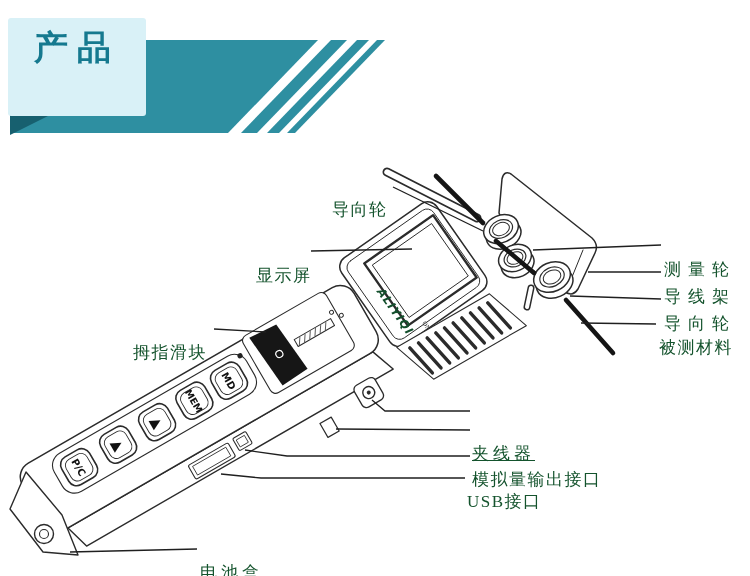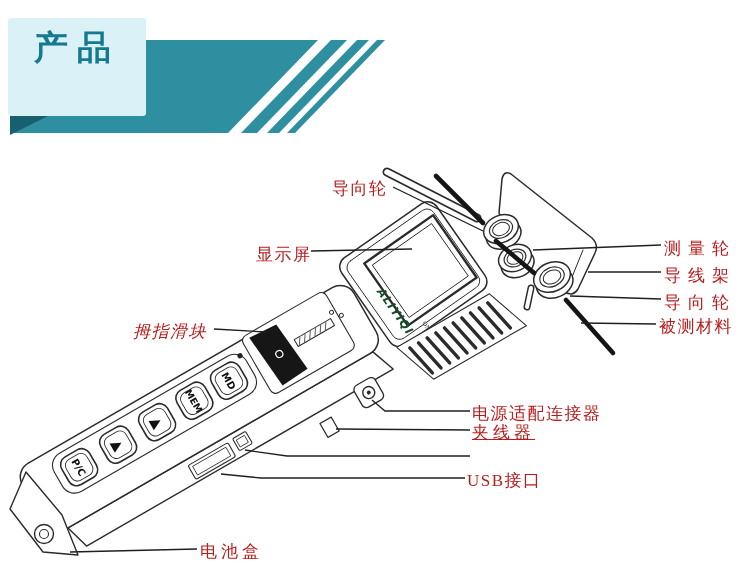--- a/index.html
+++ b/index.html
@@ -4,21 +4,21 @@
 <style>
   html,body{margin:0;padding:0;background:#fff;}
   .stage{position:relative;width:750px;height:576px;background:#ffffff;overflow:hidden;
          font-family:"Liberation Serif","DejaVu Serif",serif;}
   .stage svg{position:absolute;left:0;top:0;}
   .badge{position:absolute;left:8px;top:18px;width:138px;height:98px;background:#d9f1f7;
          border-radius:3px;color:#15798f;box-sizing:border-box;padding:8px 12px 0 26px;
          font-family:"Liberation Sans","DejaVu Sans",sans-serif;font-weight:bold;
          font-size:34px;line-height:43px;letter-spacing:9px;}
   .badge span{display:block;}
-  .callout{position:absolute;font-size:17px;color:#b91c1c;letter-spacing:1.5px;white-space:nowrap;}
+  .callout{position:absolute;font-size:17px;color:#14532d;letter-spacing:1.5px;white-space:nowrap;margin-top:21px;}
   .sp3{letter-spacing:7px;}
   .sp2{letter-spacing:4px;}
   .watermark{position:absolute;left:517px;top:541px;font-family:"DejaVu Sans Mono",monospace;
          font-size:18.5px;color:#4d4d4d;letter-spacing:1px;}
 </style>
 </head>
 <body>
 
 <div class="stage">
 
@@ -170,24 +170,24 @@
     <line x1="70" y1="552" x2="197" y2="549"></line>
   </g>
 </svg>
 
 <div class="badge">
   <span>产品</span>
 </div>
 
 <div class="callout" style="left:332px;top:177px;">导向轮</div>
 <div class="callout" style="left:256px;top:243px;">显示屏</div>
-<div class="callout" style="left:133px;top:320px;font-style:italic;">拇指滑块</div>
+<div class="callout" style="left:133px;top:320px;">拇指滑块</div>
 <div class="callout sp3" style="left:664px;top:237px;text-align:center;">测量轮</div>
 <div class="callout sp3" style="left:664px;top:264px;font-family:Liberation Mono, monospace;">导线架</div>
 <div class="callout sp3" style="left:664px;top:291px;">导向轮</div>
 <div class="callout" style="left:659px;top:315px;">被测材料</div>
-<div class="callout" style="left:472px;top:402px;">电源适配连接器</div>
 <div class="callout sp2" style="left:472px;top:421px;text-decoration:underline;">夹线器</div>
+<div class="callout" style="left:472px;top:447px;">模拟量输出接口</div>
 <div class="callout" style="left:467px;top:469px;">USB接口</div>
 <div class="callout sp2" style="left:200px;top:540px;">电池盒</div>
 
 
 </div>
 
 </body></html>

